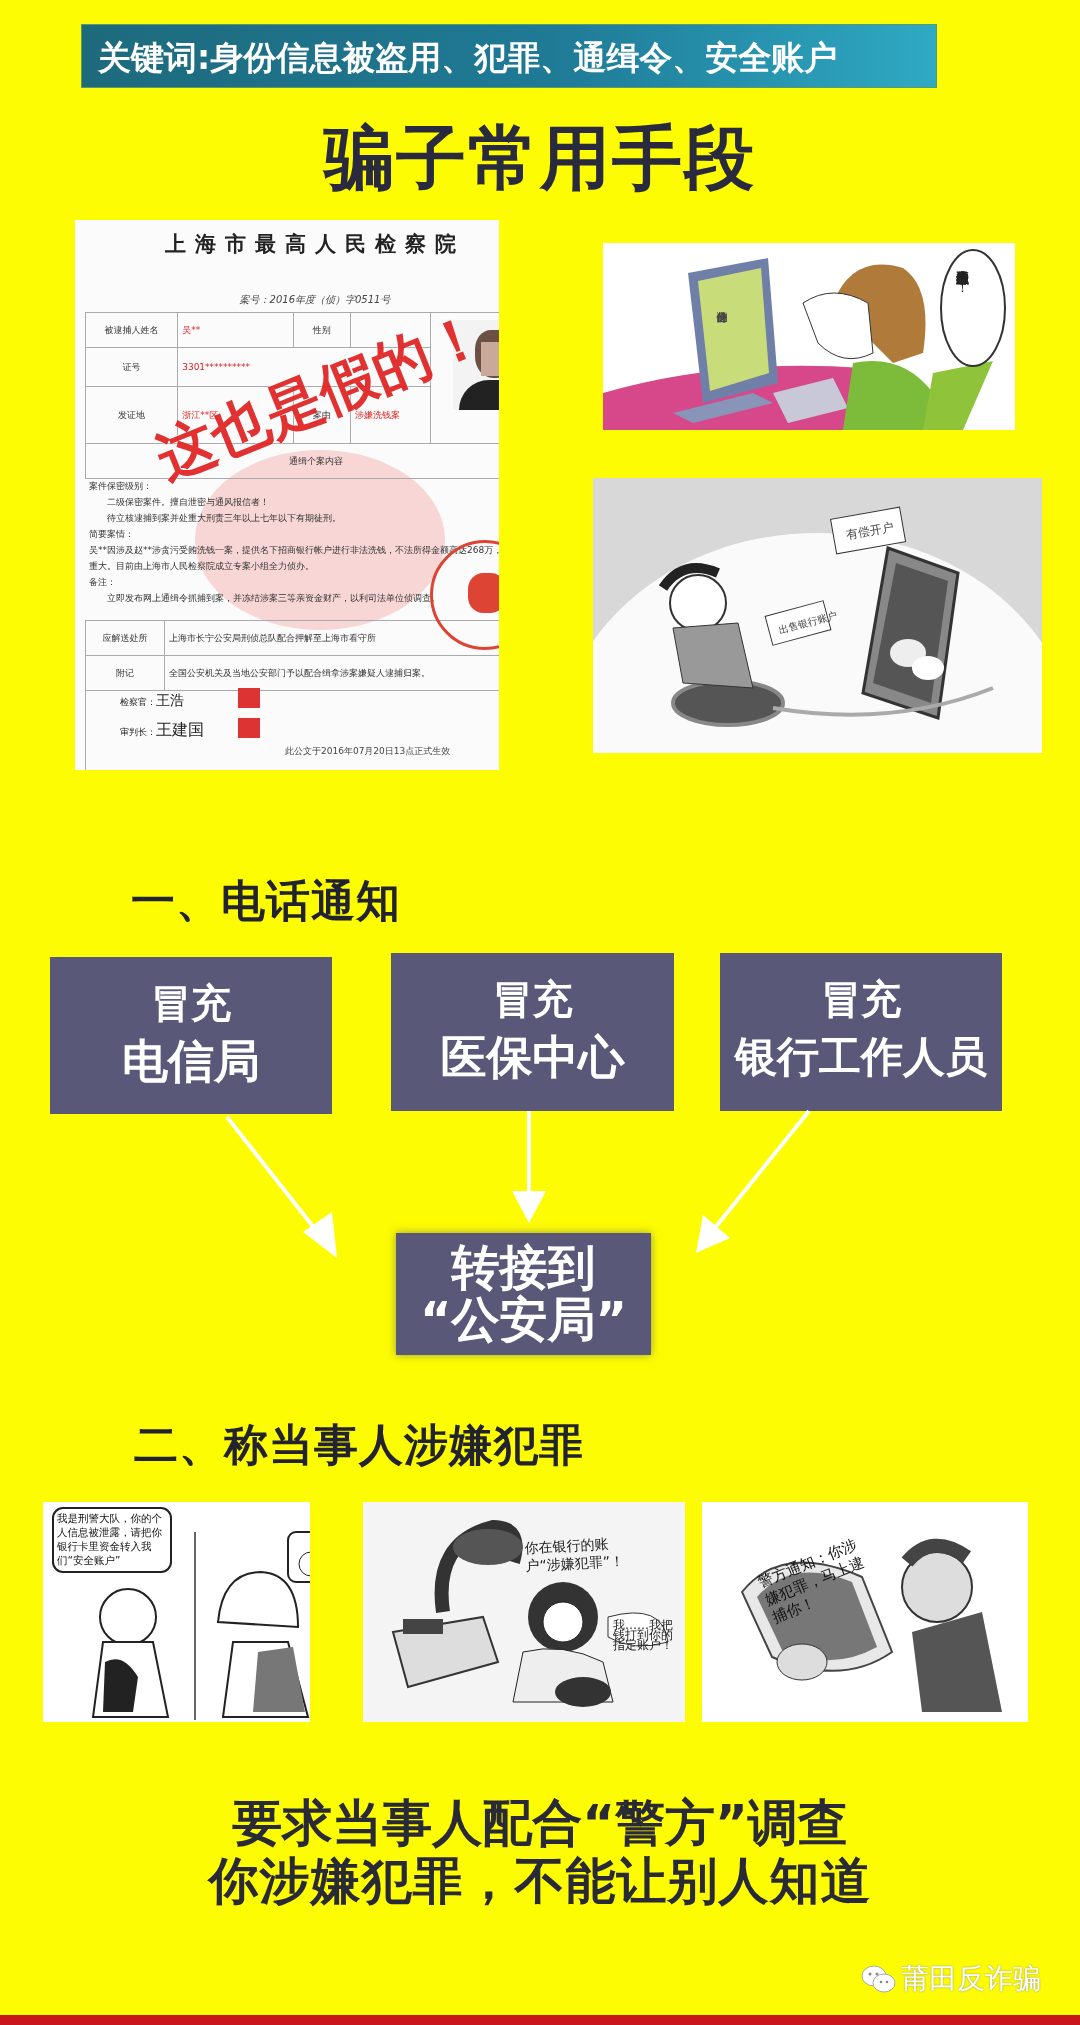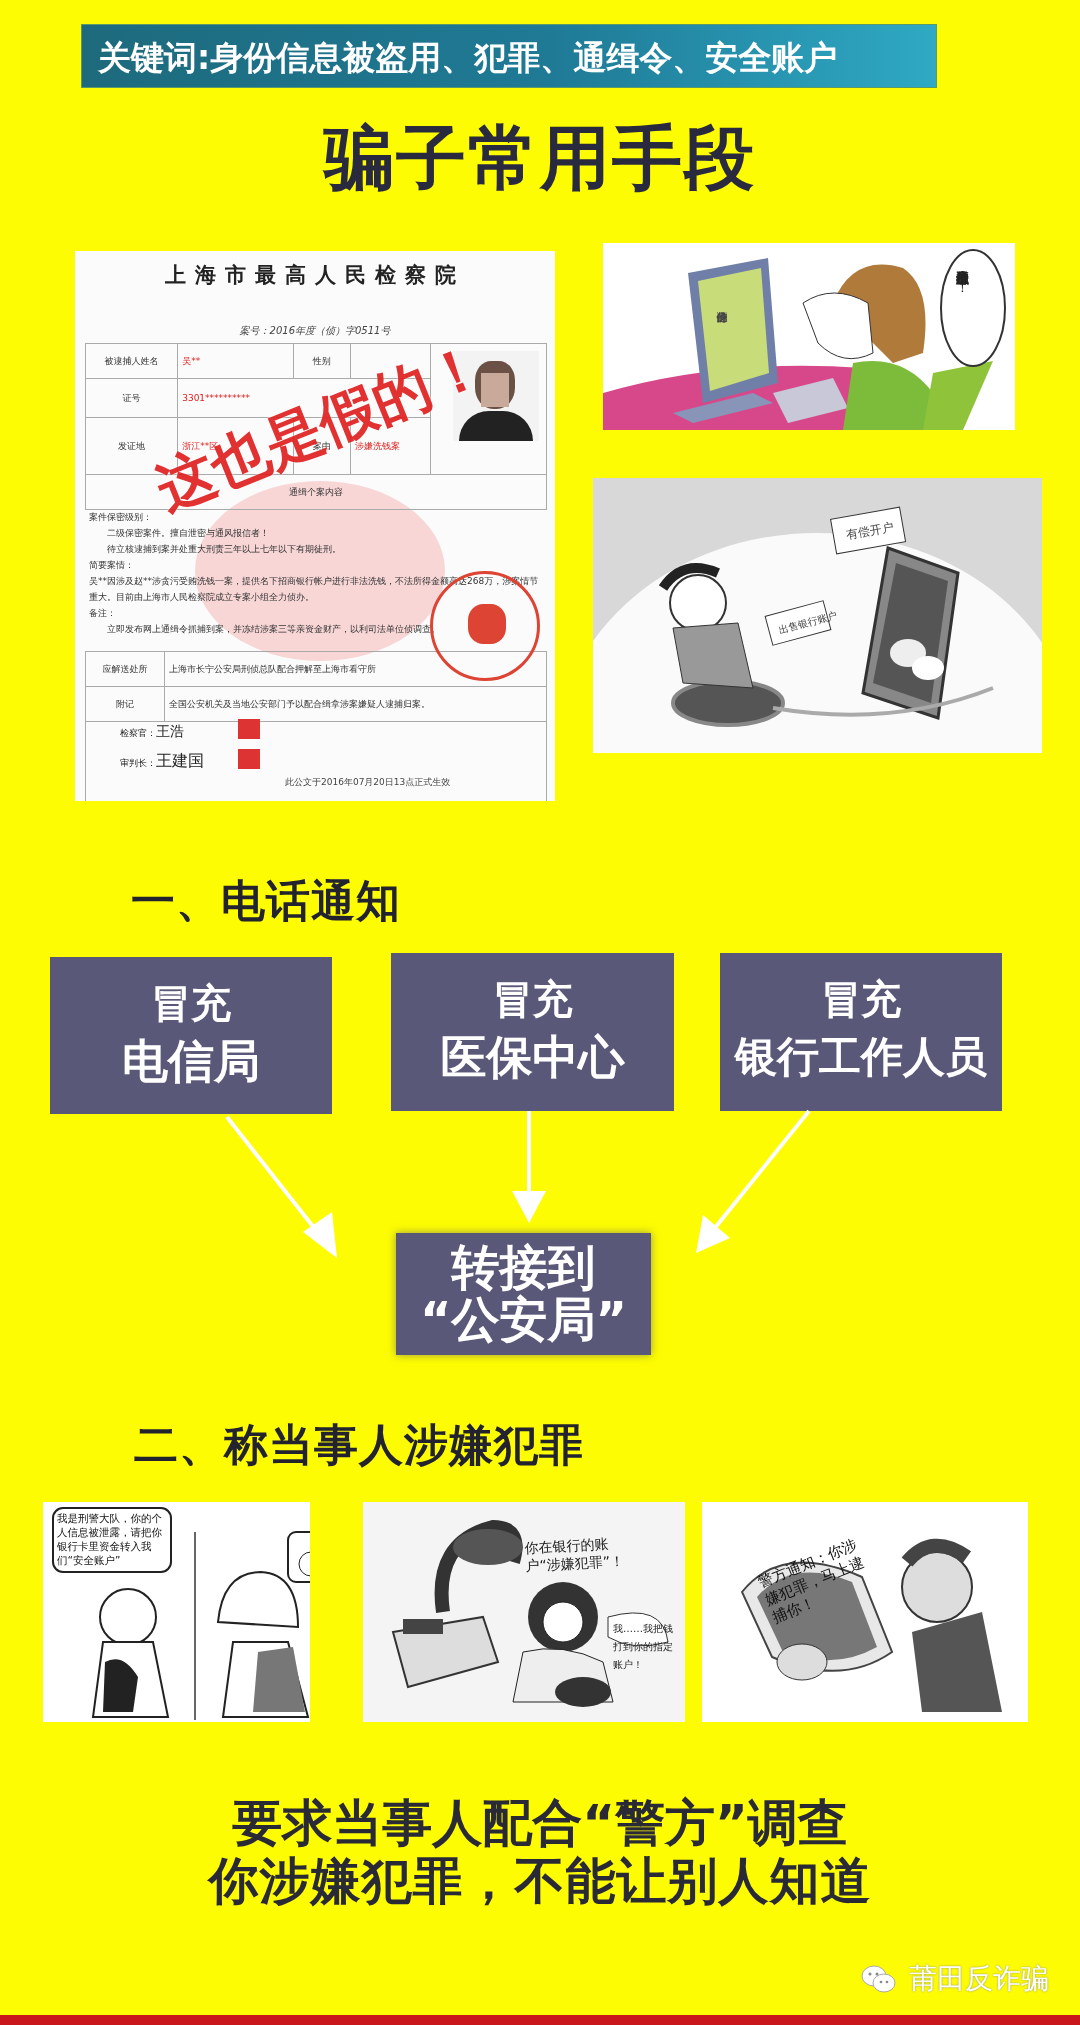--- a/index.html
+++ b/index.html
@@ -7,21 +7,21 @@
          font-family:"DejaVu Sans","Liberation Sans",sans-serif; }
   .abs { position:absolute; }
   .banner { left:81px; top:24px; width:856px; height:64px;
             background:linear-gradient(90deg,#1d6a7c 0%,#1f7a96 55%,#2fa9c4 100%);
             border:1px solid #5a9a6a; box-sizing:border-box; }
   .banner span { position:absolute; left:16px; top:11px; color:#fff; font-weight:bold;
                  font-size:33px; letter-spacing:0px; white-space:nowrap; }
   .title { left:300px; top:112px; width:480px; text-align:center; font-family:"DejaVu Serif","Liberation Serif",serif;
            font-weight:bold; font-size:70px; color:#2a2a3e; letter-spacing:2px; white-space:nowrap; }
   
-  .doc { left:75px; top:220px; width:480px; height:550px; background:#fbfbfb; overflow:hidden;margin-top:31px; }
+  .doc { left:75px; top:220px; width:424px; height:550px; background:#fbfbfb; overflow:hidden; }
   .doc .seal-bg { position:absolute; left:120px; top:230px; width:250px; height:180px; border-radius:50%;
                   background:rgba(235,80,80,0.22); }
   .doc .h1 { position:absolute; left:0; width:480px; top:10px; text-align:center; font-family:"DejaVu Serif",serif;
              font-weight:bold; font-size:21px; letter-spacing:9px; color:#222; }
   .doc .h2 { position:absolute; left:0; width:480px; top:42px; text-align:center; font-family:"DejaVu Serif",serif;
              font-weight:bold; font-size:17px; letter-spacing:9px; color:#333; }
   .doc .caseno { position:absolute; left:0; width:480px; top:73px; text-align:center; font-size:10px; color:#444;font-style:italic; }
   .doc table { position:absolute; left:10px; top:92px; width:462px; border-collapse:collapse; font-size:9px; color:#333; }
   .doc td { border:1px solid #aaa; padding:6px 4px; height:22px; }
   .doc .content { position:absolute; left:14px; top:258px; width:452px; font-size:9px; line-height:16px; color:#333; }
@@ -232,21 +232,21 @@
     <ellipse cx="125" cy="45" rx="35" ry="18" fill="#555"></ellipse>
     <polygon points="30,130 120,115 135,160 45,185" fill="#ddd" stroke="#333" stroke-width="2"></polygon>
     <rect x="40" y="117" width="40" height="15" fill="#444"></rect>
     <circle cx="200" cy="115" r="35" fill="#333"></circle>
     <circle cx="200" cy="120" r="20" fill="#fff" stroke="#222"></circle>
     <path d="M160 150 Q200 140 240 160 L250 200 L150 200 Z" fill="#eee" stroke="#222"></path>
     <ellipse cx="220" cy="190" rx="28" ry="15" fill="#333"></ellipse>
     <path d="M245 115 Q300 100 305 140 Q270 150 245 135 Z" fill="#fff" stroke="#333"></path>
   </svg>
   <div class="abs" style="left:162px;top:34px;font-size:14px;color:#222;width:110px;line-height:18px;transform:rotate(-3deg)">你在银行的账户“涉嫌犯罪”！</div>
-  <div class="abs" style="left:250px;top:118px;font-size:10px;color:#222;width:60px;line-height:18px">我……我把钱打到你的指定账户！</div>
+  <div class="abs" style="left:250px;top:118px;font-size:12px;color:#222;width:60px;line-height:10px">我……我把钱打到你的指定账户！</div>
 </div>
 
 <div class="abs comic c3">
   <svg width="326" height="220" viewBox="0 0 326 220">
     <path d="M40 90 Q80 40 160 75 L190 150 Q140 185 70 155 Z" fill="#e8e8e8" stroke="#444" stroke-width="2"></path>
     <path d="M55 95 Q90 55 150 80 L175 145 Q130 170 80 148 Z" fill="#777"></path>
     <circle cx="235" cy="85" r="35" fill="#ddd" stroke="#333" stroke-width="2"></circle>
     <path d="M205 60 Q230 30 265 55" stroke="#444" stroke-width="14" fill="none"></path>
     <path d="M210 130 L280 110 L300 210 L220 210 Z" fill="#555"></path>
     <ellipse cx="100" cy="160" rx="25" ry="18" fill="#ddd" stroke="#333"></ellipse>
@@ -259,16 +259,16 @@
 
 <div class="abs watermark">
   <svg width="36" height="30" viewBox="0 0 36 30">
     <ellipse cx="13" cy="12" rx="12" ry="10" fill="#fff" stroke="#aaa"></ellipse>
     <ellipse cx="23" cy="19" rx="11" ry="9" fill="#fff" stroke="#aaa"></ellipse>
     <circle cx="9" cy="10" r="1.5" fill="#888"></circle>
       <circle cx="16" cy="10" r="1.5" fill="#888"></circle>
     <circle cx="20" cy="18" r="1.3" fill="#888"></circle>
       <circle cx="26" cy="18" r="1.3" fill="#888"></circle>
   </svg>
-  <span style="margin-left:12px">莆田反诈骗</span>
+  <span style="margin-left:4px">莆田反诈骗</span>
 </div>
 
 <div class="abs redbar"></div>
 
 </body></html>

